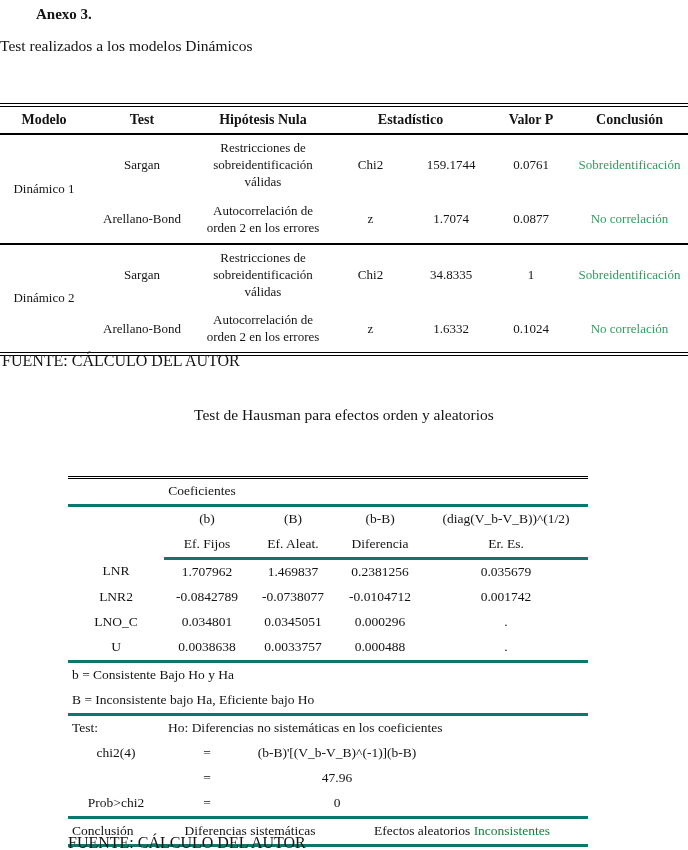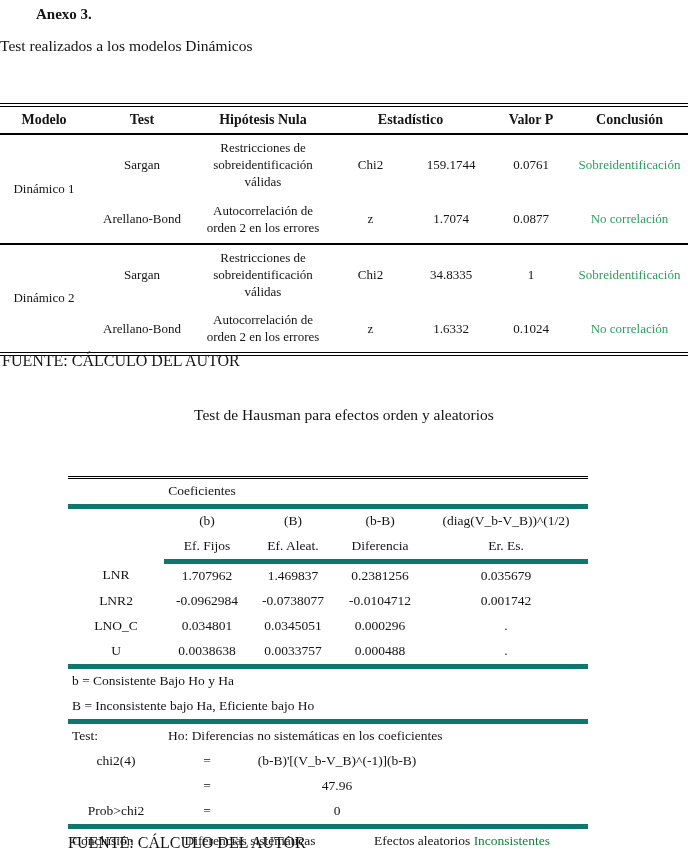--- a/index.html
+++ b/index.html
@@ -31,21 +31,21 @@
   td.model-cell { font-size:13.5px; }
   td.hyp-cell { font-size:13px; line-height:1.35; }
   td.concl-cell { color:#2e9e60; white-space:nowrap; }
 
   
   table.t2 { position:absolute; top:476px; left:68px; width:520px;
     border-collapse:collapse; table-layout:fixed;
     border-top:3px double #000; border-bottom:4px double #000; }
   table.t2 td { font-size:13.5px; text-align:center; vertical-align:middle;
     padding:2px 1px; height:21px; line-height:1.25; }
-  table.t2 td.bb { border-bottom:5px solid #0f766e;margin-top:36px; }
+  table.t2 td.bb { border-bottom:3px solid #0f766e;margin-top:36px; }
   table.t2 td.left { text-align:left; padding-left:4px; }
   .red-text { color:#15803d; }
   .sp { display:inline; }
 </style>
 </head>
 <body>
 
 <div class="page">
 
   <div class="annex-title">Anexo 3.</div>
@@ -143,21 +143,21 @@
     </tr>
     <tr>
       <td>LNR</td>
       <td>1.707962</td>
       <td>1.469837</td>
       <td>0.2381256</td>
       <td>0.035679</td>
     </tr>
     <tr>
       <td>LNR2</td>
-      <td>-0.0962984</td>
+      <td>-0.0842789</td>
       <td>-0.0738077</td>
       <td>-0.0104712</td>
       <td>0.001742</td>
     </tr>
     <tr>
       <td>LNO_C</td>
       <td>0.034801</td>
       <td>0.0345051</td>
       <td>0.000296</td>
       <td>.</td>

